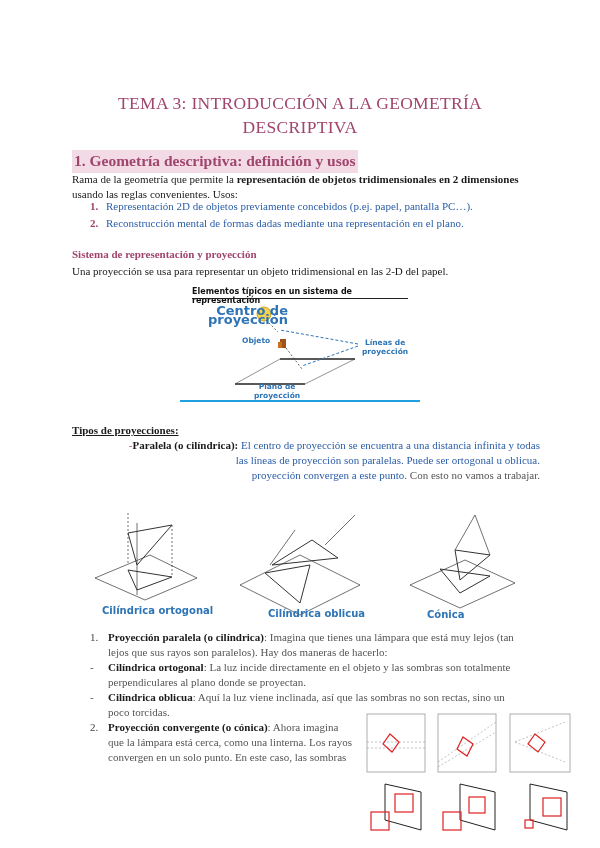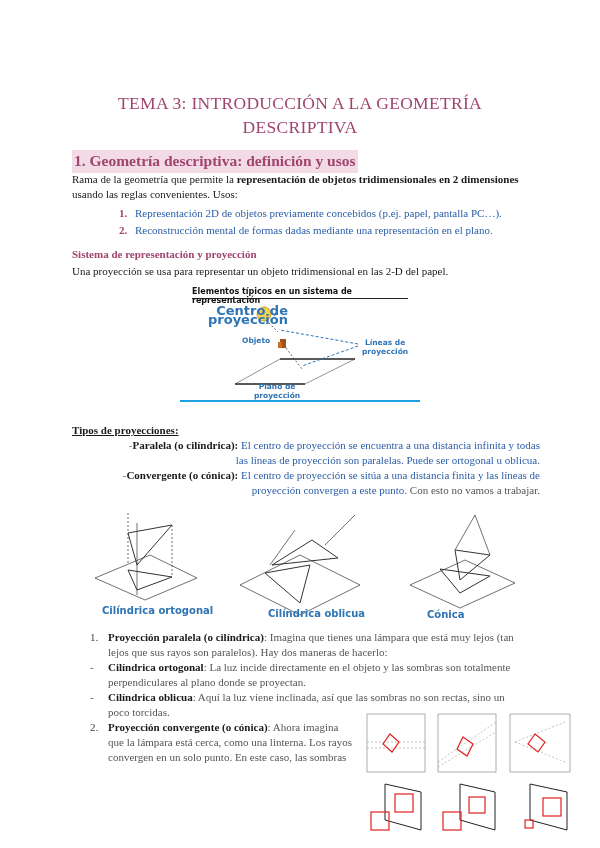--- a/index.html
+++ b/index.html
@@ -29,21 +29,21 @@
   <div>DESCRIPTIVA</div>
 </div>
 
 <div class="h1">1. Geometría descriptiva: definición y usos</div>
 
 <div class="p" style="top:172px; width:460px;">
   <span>Rama de la geometría que permite la </span><b>representación de objetos tridimensionales en 2 dimensiones</b><br>
   <span>usando las reglas convenientes. Usos:</span>
 </div>
 
-<div class="p blue" style="top:206px; left:90px; width:440px;margin-left:29px;">
+<div class="p blue" style="top:199px; left:90px; width:440px;">
   <div><span class="num">1.</span><span>Representación 2D de objetos previamente concebidos (p.ej. papel, pantalla PC…).</span></div>
   <div style="margin-top:2px;"><span class="num">2.</span><span>Reconstrucción mental de formas dadas mediante una representación en el plano.</span></div>
 </div>
 
 <div class="h2">Sistema de representación y proyección</div>
 <div class="p" style="top:264px;">Una proyección se usa para representar un objeto tridimensional en las 2-D del papel.</div>
 
 <div class="fig1">
   <div style="position:absolute; left:12px; top:3px; font-family:'DejaVu Sans',sans-serif; font-size:8px; font-weight:bold; color:#111;">Elementos típicos en un sistema de representación</div>
   <div style="position:absolute; left:12px; top:14px; width:216px; height:1px; background:#222;"></div>
@@ -74,23 +74,20 @@
       <div>proyección</div>
   </div>
 </div>
 
 <div class="p" style="top:423px; font-weight:bold; text-decoration:underline;">Tipos de proyecciones:</div>
 <div class="p" style="top:438px; left:90px; width:450px;text-align:right;">
   <div>
     <span class="bul">-</span><b>Paralela (o cilíndrica):</b><span class="blue"> El centro de proyección se encuentra a una distancia infinita y todas</span>
   </div>
   <div class="blue" style="padding-left:18px;">las líneas de proyección son paralelas. Puede ser ortogonal u oblicua.</div>
-  <div>
-    <span class="bul">-</span><b>Convergente (o cónica):</b><span class="blue"> El centro de proyección se sitúa a una distancia finita y las  líneas de</span>
-  </div>
   <div style="padding-left:18px;"><span class="blue">proyección convergen a este punto</span><span class="gray">. Con esto no vamos a trabajar.</span></div>
 </div>
 
 <div class="figs">
   <svg width="440" height="115">
 
     <g stroke="#333" fill="none" stroke-width="0.7">
       <polygon points="5,73 60,50 107,73 55,95"></polygon>
       <line x1="38" y1="8" x2="38" y2="60" stroke-dasharray="2,2"></line>
       <line x1="47" y1="18" x2="47" y2="90"></line>

